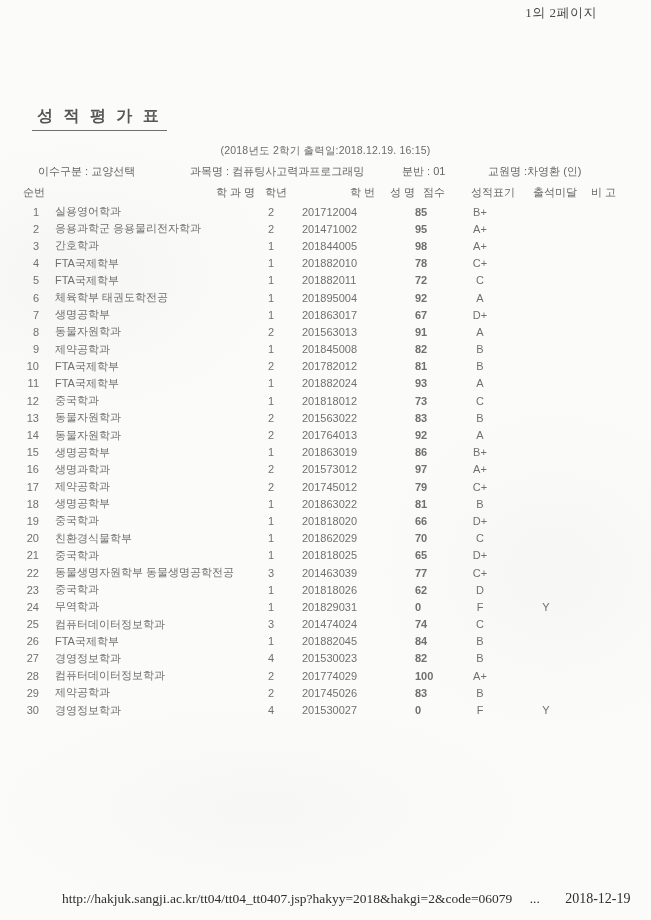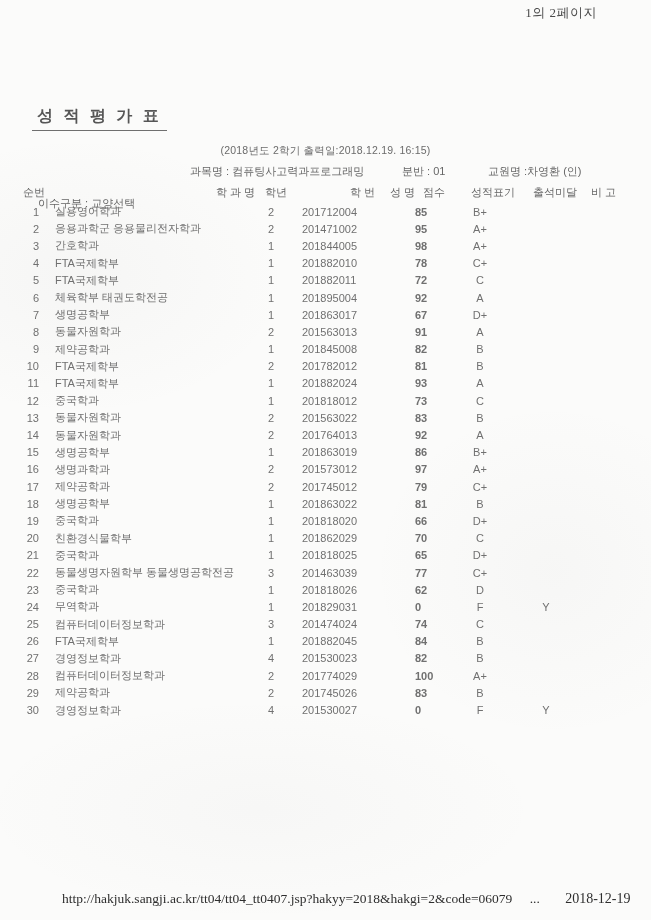--- a/index.html
+++ b/index.html
@@ -28,21 +28,21 @@
     letter-spacing:3px; padding:0 5px 3px 5px; border-bottom:1.5px solid #6f6f6f;
   }
 
   .subtitle {
     position:absolute; top:144px; left:0; width:100%;
     text-align:center; font-size:10.5px; color:#6b6b6b; letter-spacing:0.2px;
   }
 
   .info-line { position:absolute; top:164px; left:0; width:100%; height:14px; font-size:11px; color:#666; }
   .info-line span { position:absolute; white-space:nowrap; }
-  .info-course   { left:38px;margin-top:32px; }
+  .info-course   { left:38px; }
   .info-subject  { left:190px; }
   .info-section  { left:402px; }
   .info-teacher  { left:488px; }
 
   table.grade-table {
     position:absolute; top:182px; left:14px; width:602px;
     border-collapse:collapse; table-layout:fixed;
     font-size:11px; color:#707070;
   }
   .grade-table th {

